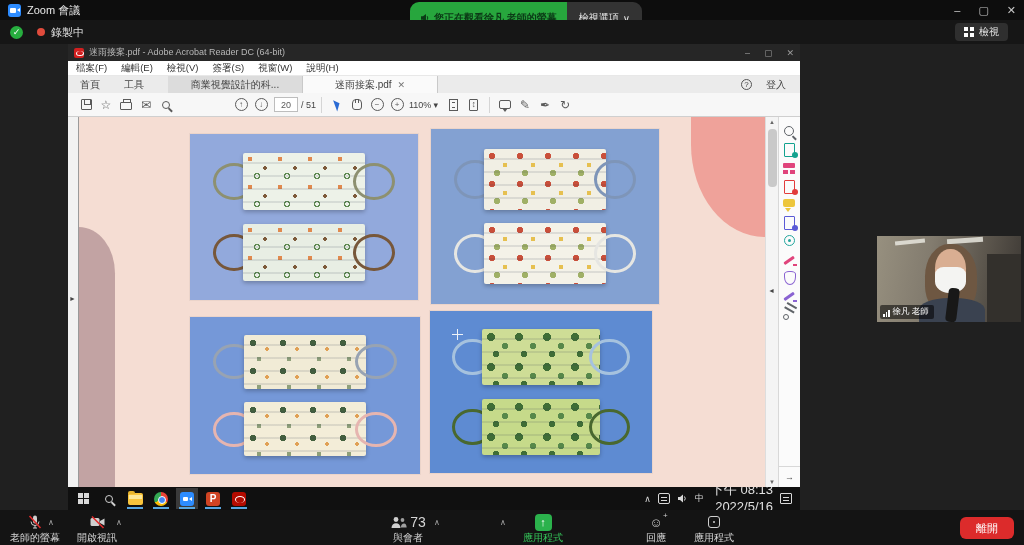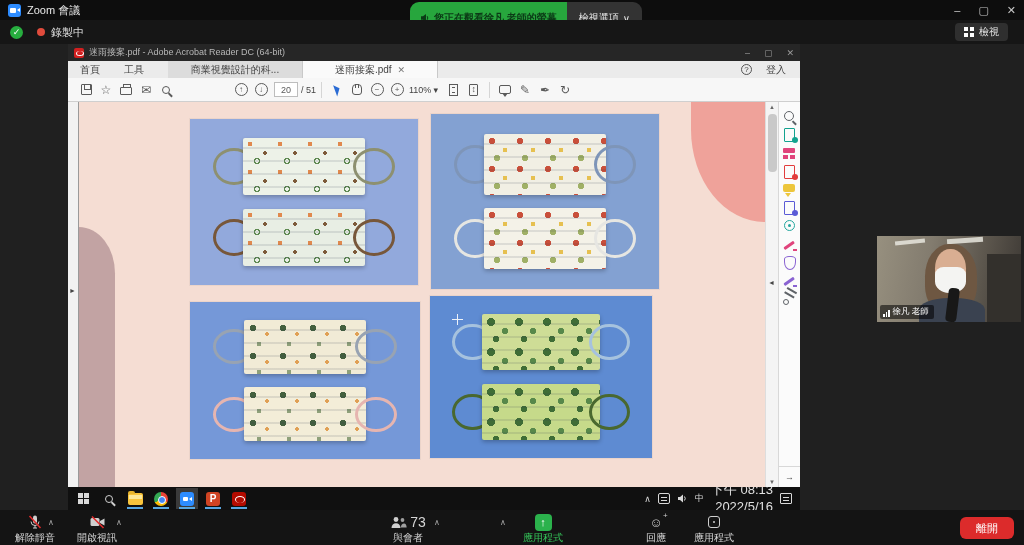--- a/index.html
+++ b/index.html
@@ -233,20 +233,28 @@
     <div class="acro-title">
       <span class="pdficon"></span>
       <span>迷雨接案.pdf - Adobe Acrobat Reader DC (64-bit)</span>
       <div class="wc">
         <span>–</span>
         <span>▢</span>
         <span>✕</span>
       </div>
     </div>
 
+    <div class="acro-menu">
+      <span>檔案(F)</span>
+      <span>編輯(E)</span>
+      <span>檢視(V)</span>
+      <span>簽署(S)</span>
+      <span>視窗(W)</span>
+      <span>說明(H)</span>
+    </div>
 
     <div class="acro-tabs">
       <span class="navtab">首頁</span>
       <span class="navtab">工具</span>
       <div class="doctab">
         <span>商業視覺設計的科...</span>
       </div>
       <div class="doctab active">
         <span>迷雨接案.pdf</span>
         <span class="x">✕</span>
@@ -453,21 +461,21 @@
   <div class="controlbar">
 
     <div class="ctrl" style="left:0px;">
       <span class="ic">
         <svg width="16" height="16" viewBox="0 0 16 16">
           <rect x="6" y="1.5" width="4" height="8" rx="2" fill="#cfcfcf"></rect>
           <path d="M4 7.5a4 4 0 0 0 8 0M8 11.5v2.5M6 14h4" stroke="#cfcfcf" fill="none"></path>
           <line x1="2.5" y1="2" x2="13.5" y2="14" stroke="#e02b2b" stroke-width="1.6"></line>
         </svg>
       </span>
-      <span>解除靜音</span>
+      <span>老師的螢幕</span>
     </div>
     <span class="chev" style="left:48px;">∧</span>
 
     <div class="ctrl" style="left:62px;text-align:center;">
       <span class="ic">
         <svg width="17" height="16" viewBox="0 0 17 16">
           <rect x="1.5" y="4" width="9" height="8" rx="1.5" fill="#cfcfcf"></rect>
           <path d="M11 7l4.5-2.5v7L11 9z" fill="#cfcfcf"></path>
           <line x1="3" y1="2.5" x2="14.5" y2="14" stroke="#e02b2b" stroke-width="1.6"></line>
         </svg>

